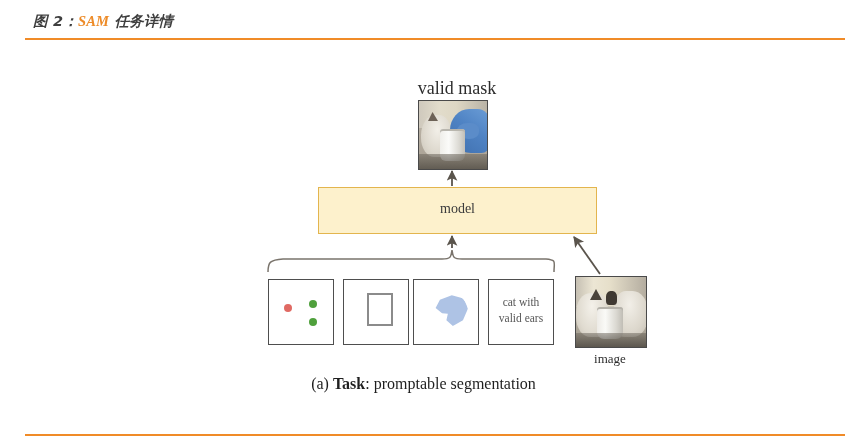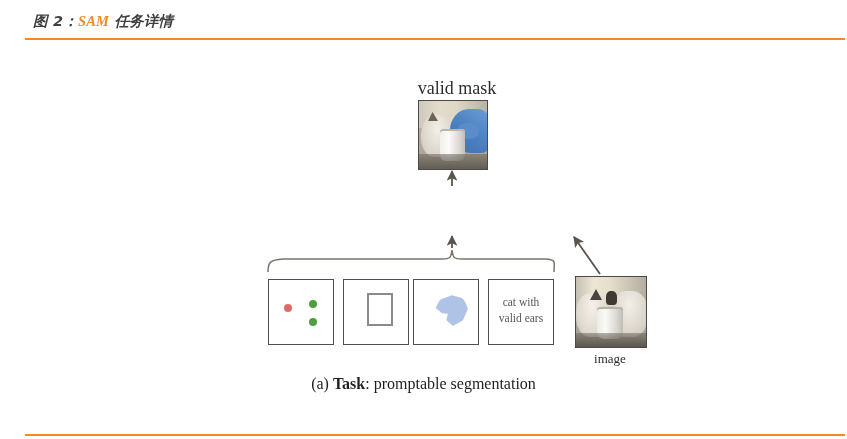--- a/index.html
+++ b/index.html
@@ -320,20 +320,23 @@
     <div class="vm-bg"></div>
     <div class="vm-wall"></div>
     <div class="vm-cat"></div>
     <div class="vm-cat-ear"></div>
     <div class="vm-glove"></div>
     <div class="vm-glove2"></div>
     <div class="vm-bucket"></div>
     <div class="vm-shadow"></div>
   </div>
 
+  <div id="model-box">
+    <div id="model-label" class="serif">model</div>
+  </div>
 
   <div id="prompt-points" class="prompt-box">
     <div class="pt red"></div>
     <div class="pt g1"></div>
     <div class="pt g2"></div>
   </div>
 
   <div id="prompt-box" class="prompt-box">
     <div id="inner-rect"></div>
   </div>

